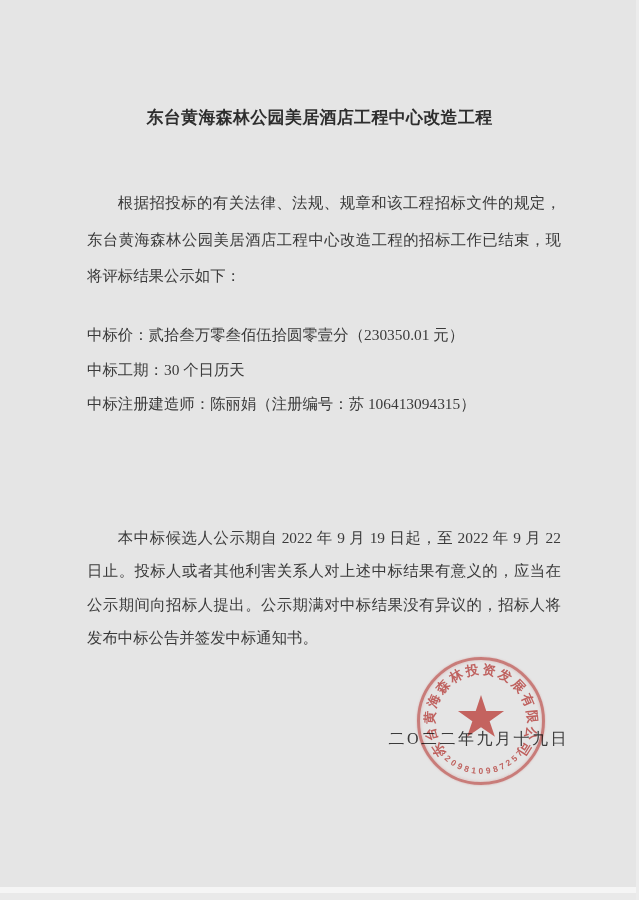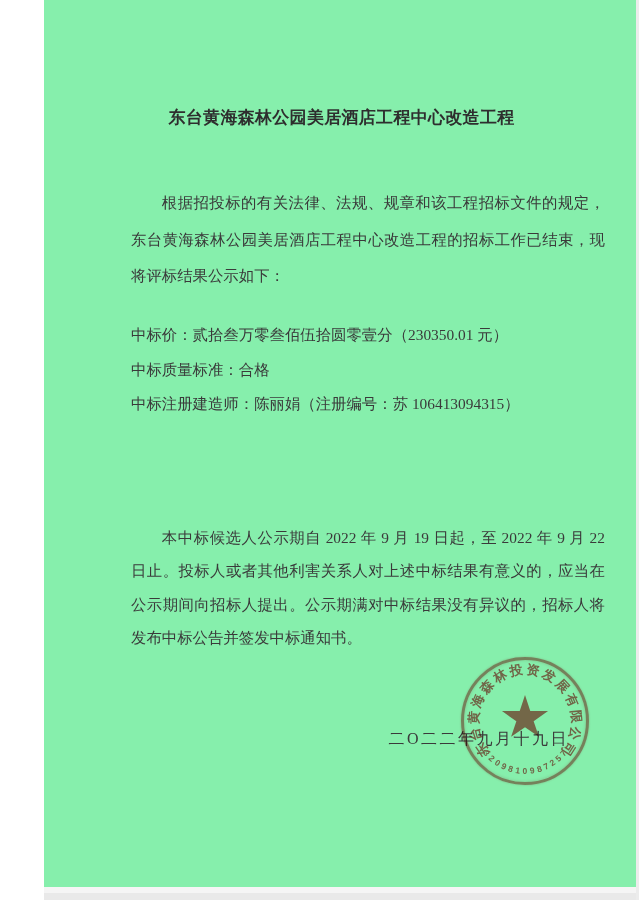--- a/index.html
+++ b/index.html
@@ -4,21 +4,21 @@
 <style>
   html, body { margin: 0; padding: 0; }
   body {
     width: 639px; height: 900px;
     background: #ffffff;
     position: relative;
     overflow: hidden;
     font-family: "Liberation Serif", "DejaVu Serif", serif;
     color: #3a3a3a;
   }
-  .page { position: absolute; inset: 0; background: #86efac; margin-left: 44px; }
+  .page { position: absolute; inset: 0; background: #e5e5e5; }
 
   
   .edge-bottom-soft { position: absolute; left: 0; right: 0; top: 887px; height: 6px; background: #f5f5f5; }
   .edge-bottom { position: absolute; left: 0; right: 0; top: 893px; height: 7px; background: #e9e9e9; }
   .edge-right { position: absolute; top: 0; bottom: 0; right: 0; width: 3px; background: #ececec; }
 
   .title-line {
     position: absolute; left: 0; width: 100%;
     text-align: center;
     font-weight: bold;
@@ -106,21 +106,21 @@
 
 <div class="page">
 
   <div class="title-line title-1">东台黄海森林公园美居酒店工程中心改造工程</div>
 
 
   <div class="body-block para-intro">根据招投标的有关法律、法规、规章和该工程招标文件的规定，东台黄海森林公园美居酒店工程中心改造工程的招标工作已结束，现将评标结果公示如下：</div>
 
   <div class="body-block result-list">
     <div class="result-line">中标价：贰拾叁万零叁佰伍拾圆零壹分（230350.01 元）</div>
-    <div class="result-line">中标质量标准：合格</div>
+    <div class="result-line">中标工期：30 个日历天</div>
     <div class="result-line">中标注册建造师：陈丽娟（注册编号：苏 106413094315）</div>
   </div>
 
   <div class="body-block para-notice">本中标候选人公示期自 2022 年 9 月 19 日起，至 2022 年 9 月 22 日止。投标人或者其他利害关系人对上述中标结果有意义的，应当在公示期间向招标人提出。公示期满对中标结果没有异议的，招标人将发布中标公告并签发中标通知书。</div>
 
   <div class="date-line">二O二二年九月十九日</div>
 
   <div class="seal">
     <div class="seal-circle"></div>
     <div class="seal-ring">

